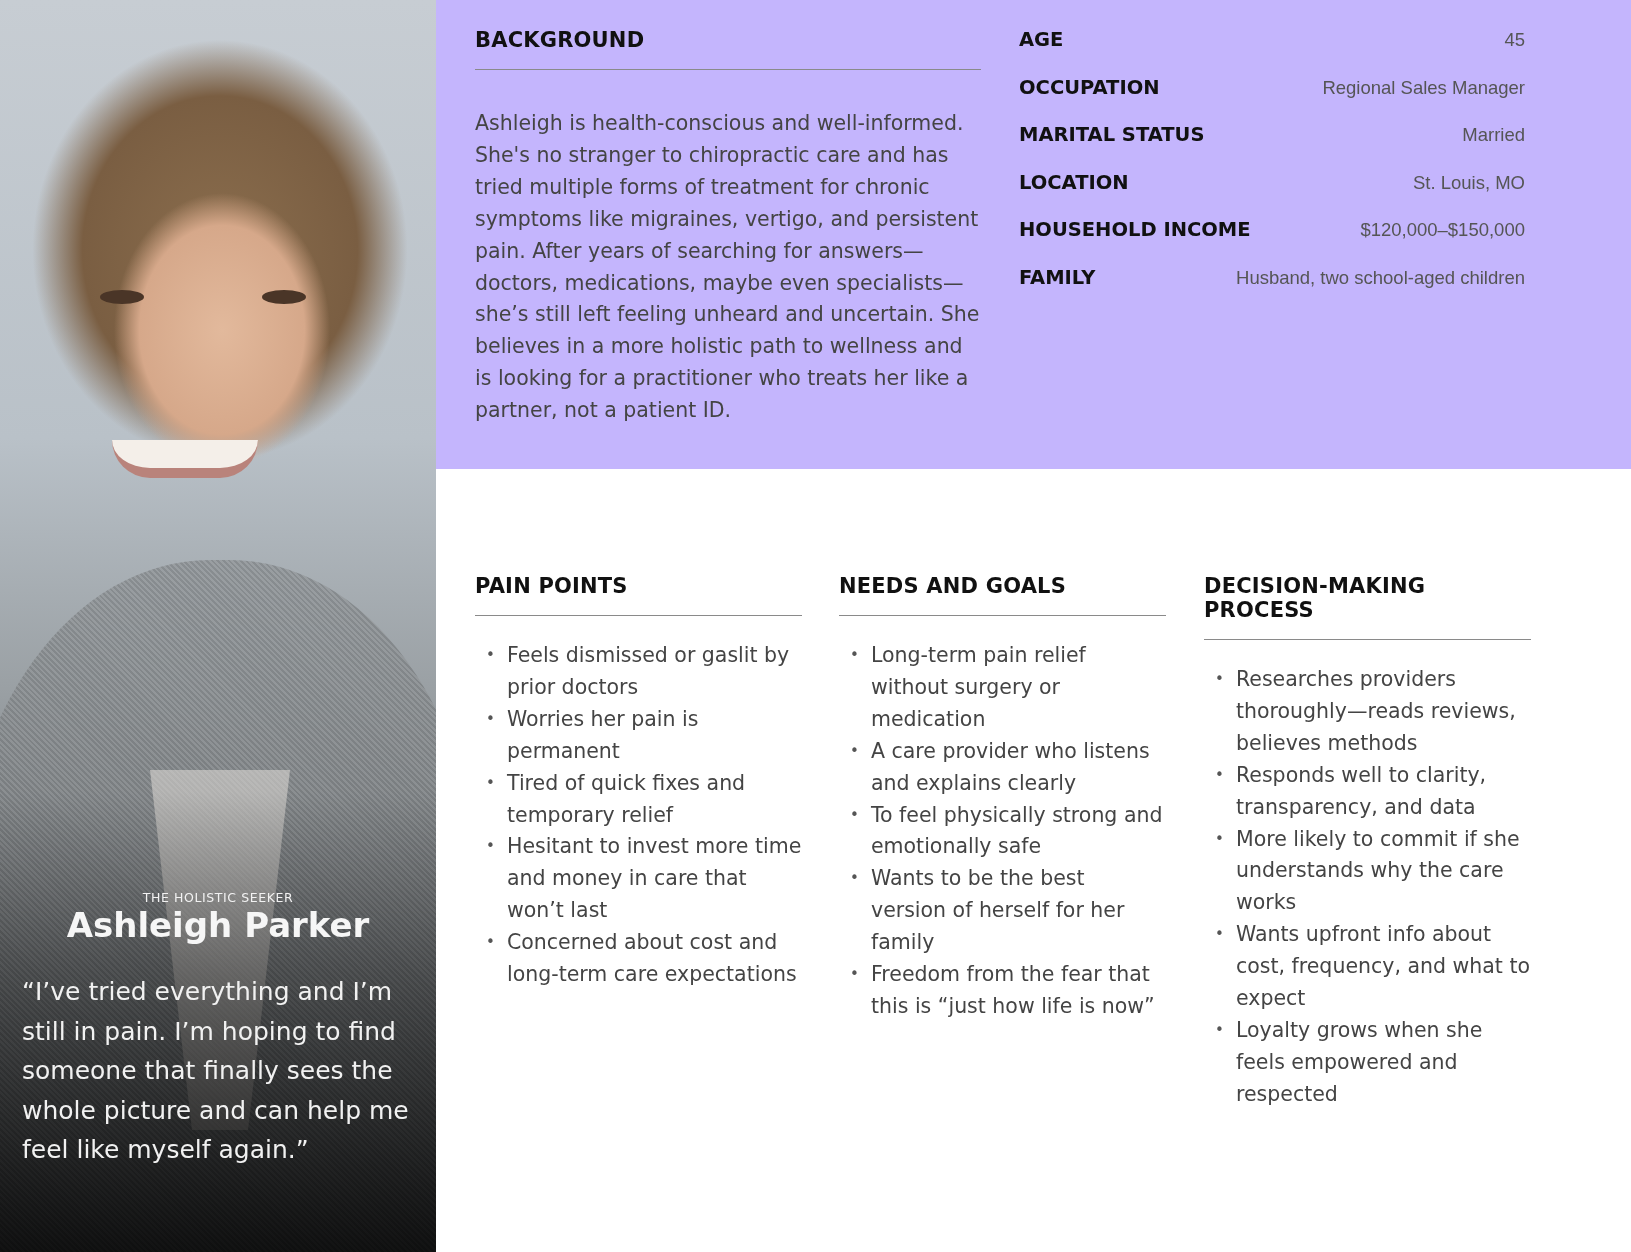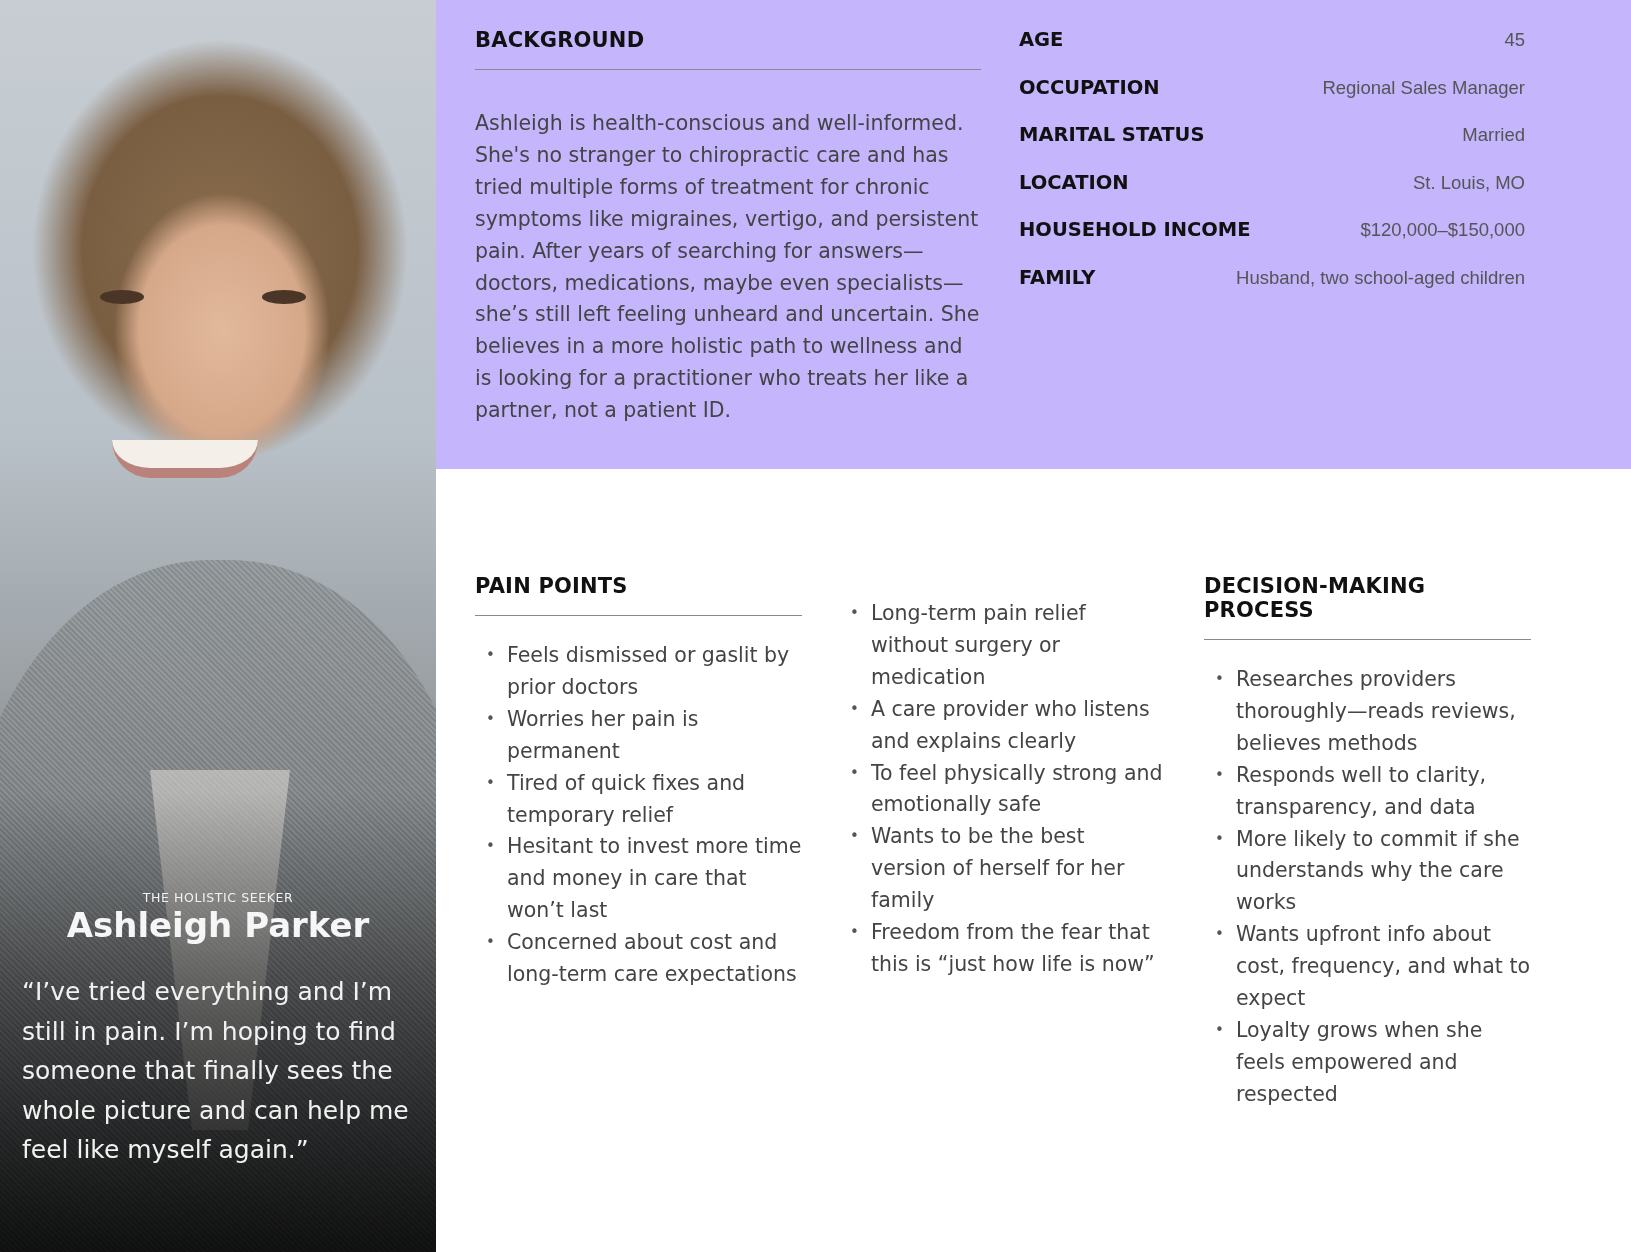--- a/index.html
+++ b/index.html
@@ -130,20 +130,21 @@
   <ul>
     <li>Feels dismissed or gaslit by prior doctors</li>
     <li>Worries her pain is permanent</li>
     <li>Tired of quick fixes and temporary relief</li>
     <li>Hesitant to invest more time and money in care that won’t last</li>
     <li>Concerned about cost and long-term care expectations</li>
   </ul>
 </div>
 
 <div class="col c2">
+  <div class="section-title">NEEDS AND GOALS</div>
   <ul>
     <li>Long-term pain relief without surgery or medication</li>
     <li>A care provider who listens and explains clearly</li>
     <li>To feel physically strong and emotionally safe</li>
     <li>Wants to be the best version of herself for her family</li>
     <li>Freedom from the fear that this is “just how life is now”</li>
   </ul>
 </div>
 
 <div class="col c3">

